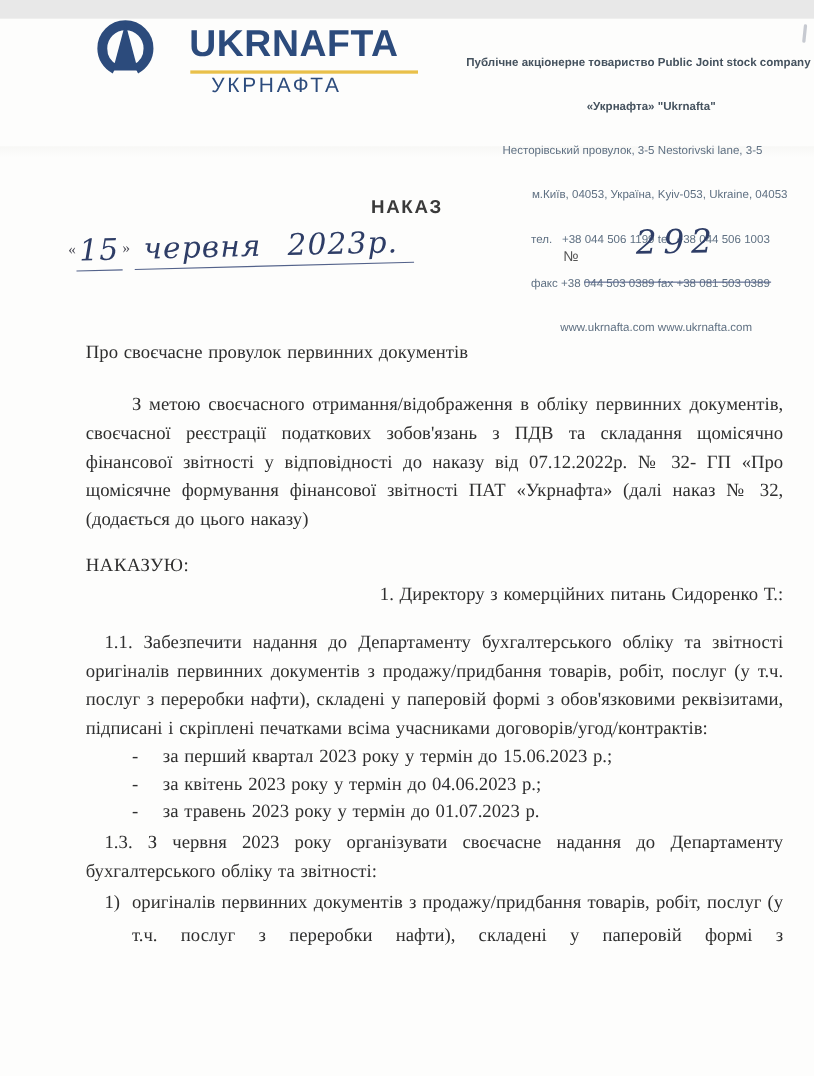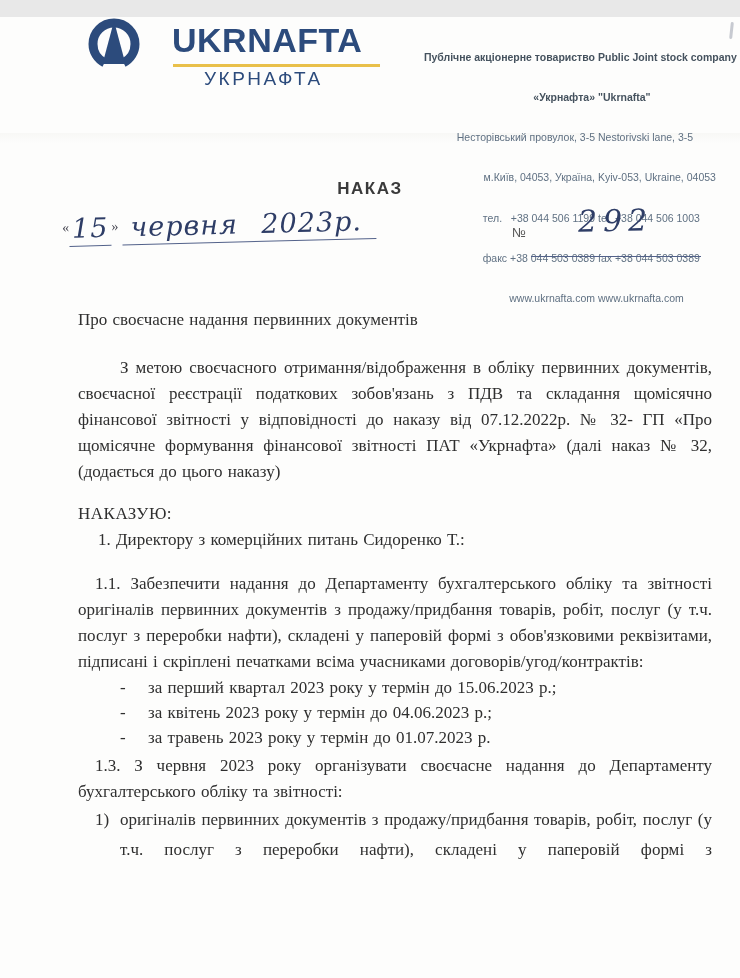--- a/index.html
+++ b/index.html
@@ -8,42 +8,42 @@
     background:#fdfdfc;overflow:hidden;
     font-family:"Liberation Serif",serif;color:#2f2f2f;
   }
   
   .scan-artifact{position:absolute;top:5px;right:7px;width:3px;height:17px;background:#9aa1ad;opacity:.55;transform:rotate(6deg);border-radius:2px;}
   .scan-streak{position:absolute;left:0;right:0;height:10px;background:linear-gradient(#f2f2ef,#fdfdfc);opacity:.5;}
   
   .logo-icon{position:absolute;left:84px;top:0;width:74px;height:56px;}
   .brand-latin{position:absolute;left:172px;top:4px;font-family:"Liberation Sans",sans-serif;font-weight:800;font-size:34px;letter-spacing:.5px;color:#2c4b7c;}
   .brand-rule{position:absolute;left:173px;top:47px;width:207px;height:3px;background:#e9c04a;}
-  .brand-cyr{position:absolute;left:204px;top:51px;font-family:"Liberation Sans",sans-serif;font-weight:500;font-size:19px;letter-spacing:2.5px;color:#2c4b7c;}
+  .brand-cyr{position:absolute;left:192px;top:51px;font-family:"Liberation Sans",sans-serif;font-weight:500;font-size:19px;letter-spacing:2.5px;color:#2c4b7c;}
   .addr{position:absolute;top:7px;font-family:"Liberation Sans",sans-serif;font-size:10.5px;line-height:13.4px;color:#5f7082;white-space:pre-wrap;}
   .addr-uk{left:385px;width:210px;text-align:right;}
   .addr-en{left:598px;width:140px;}
   .addr .org{font-weight:700;color:#45525e;}
   
   .order-title{position:absolute;top:162px;left:0;width:100%;text-align:center;font-family:"Liberation Sans",sans-serif;font-size:17px;font-weight:600;letter-spacing:1.5px;color:#3a3a3a;}
   .hw{font-family:"DejaVu Serif",serif;font-style:italic;color:#2e3d66;}
   .date-left{position:absolute;left:62px;top:192px;transform:rotate(-1.5deg);}
   .date-quote{font-size:14px;color:#4a4a55;vertical-align:6px;}
   .date-day{font-size:27px;letter-spacing:1px;border-bottom:1.5px solid #53628a;padding:0 3px 2px 3px;}
   .date-rest{font-size:27px;letter-spacing:1px;word-spacing:14px;border-bottom:1.5px solid #53628a;padding:0 14px 2px 8px;margin-left:4px;}
   .no-sign{position:absolute;left:512px;top:208px;font-family:"Liberation Sans",sans-serif;font-size:13px;color:#555;}
   .num-line{position:absolute;left:531px;top:186px;width:170px;text-align:center;border-bottom:1.5px solid #53628a;padding-bottom:18px;}
   .num-line .hw{font-size:30px;letter-spacing:6px;transform:rotate(-1deg);display:inline-block;}
   
   .body-col{position:absolute;left:78px;top:292px;width:634px;font-size:17px;line-height:26px;word-spacing:1px;}
   .subject{line-height:22px;}
   .para{text-align:justify;}
   .preamble{margin-top:24px;text-indent:42px;}
   .command-word{margin-top:16px;line-height:26px;letter-spacing:.5px;}
-  .item-1{line-height:26px;padding-left:20px;}
+  .item-1{line-height:26px;padding-left:20px;text-align:right;}
   .item-1-1{margin-top:18px;text-indent:17px;}
   .deadline{display:flex;padding-left:42px;line-height:25px;}
   .deadline .dash{width:28px;flex:none;}
   .item-1-2{margin-top:6px;text-indent:17px;}
   .item-1-3{margin-top:3px;text-indent:17px;}
   .sub-item{position:relative;padding-left:42px;line-height:30px;text-align:justify;text-align-last:justify;}
   .sub-item .marker{position:absolute;left:17px;top:0;}
 </style>
 </head>
 <body>
@@ -72,36 +72,36 @@
     <div>факс +38 044 503 0389</div>
     <div>www.ukrnafta.com</div>
   </div>
 
   <div class="addr addr-en">
     <div class="org">Public Joint stock company</div>
     <div class="org">"Ukrnafta"</div>
     <div>Nestorivski lane, 3-5</div>
     <div>Kyiv-053, Ukraine, 04053</div>
     <div>tel  +38 044 506 1003</div>
-    <div>fax +38 044 503 0389</div>
+    <div>fax +38 081 503 0389</div>
     <div>www.ukrnafta.com</div>
   </div>
 
   <div class="order-title">НАКАЗ</div>
 
   <div class="date-left">
     <span class="date-quote">«</span><span class="hw date-day">15</span><span class="date-quote">»</span><span class="hw date-rest">червня  2023р.</span>
   </div>
   <div class="no-sign">№</div>
   <div class="num-line">
     <span class="hw">292</span>
   </div>
 
   <div class="body-col">
-    <div class="subject">Про своєчасне надання первинних документів</div>
+    <div class="subject">Про своєчасне провулок первинних документів</div>
 
     <div class="para preamble">З метою своєчасного отримання/відображення в обліку первинних документів, своєчасної реєстрації податкових зобов'язань з ПДВ  та складання щомісячно фінансової звітності у відповідності до наказу від 07.12.2022р. № 32- ГП «Про щомісячне формування фінансової звітності ПАТ «Укрнафта» (далі наказ № 32, (додається до цього наказу)</div>
 
     <div class="command-word">НАКАЗУЮ:</div>
 
     <div class="item-1">1.  Директору з комерційних питань Сидоренко Т.:</div>
 
     <div class="para item-1-1">1.1. Забезпечити надання до Департаменту бухгалтерського обліку та звітності оригіналів первинних документів з продажу/придбання товарів, робіт, послуг (у т.ч. послуг з переробки нафти), складені у паперовій формі  з обов'язковими реквізитами, підписані і скріплені печатками всіма учасниками договорів/угод/контрактів:</div>
 
     <div class="deadline">

